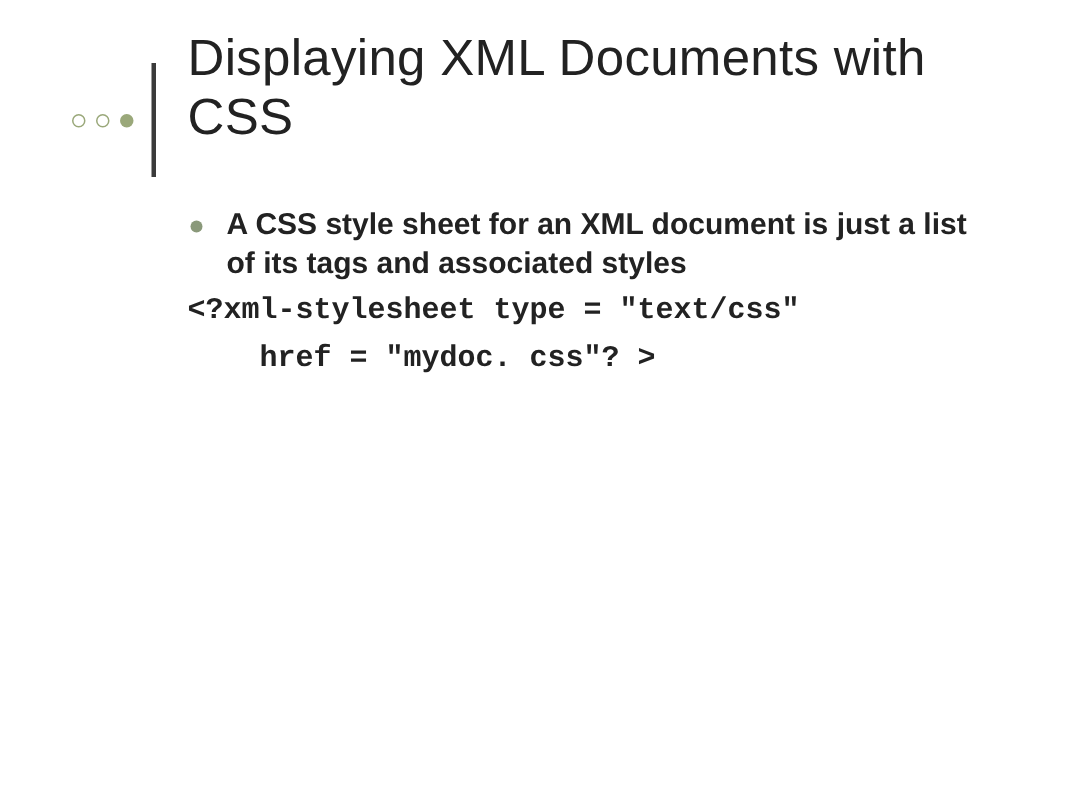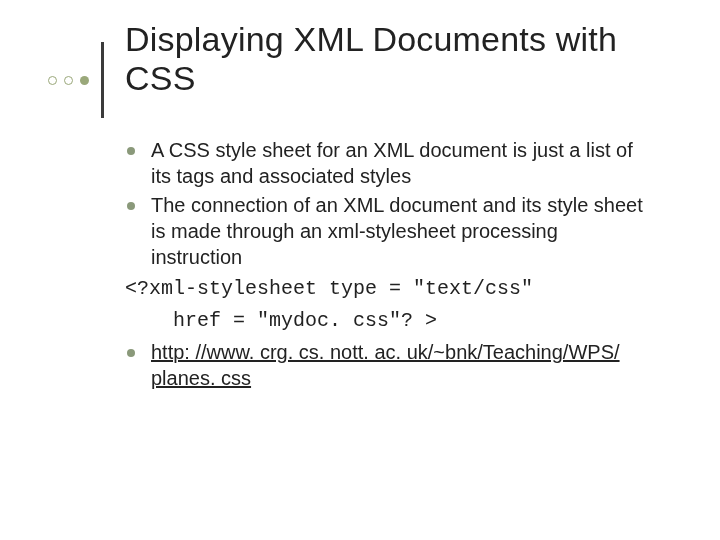--- a/index.html
+++ b/index.html
@@ -49,20 +49,21 @@
     color: #222;
     margin-left: 75px;
     margin-top: 0px;
     line-height: 1.15;
     letter-spacing: 0.2px;
   }
   .content {
     margin-top: 40px;
     margin-left: 75px;
     margin-right: 10px;
+    font-weight: bold;
   }
   ul.bullets {
     list-style: none;
   }
   ul.bullets > li {
     position: relative;
     padding-left: 26px;
     font-size: 20px;
     color: #222;
     line-height: 1.28;
@@ -105,24 +106,22 @@
     <span class="dot hollow"></span>
     <span class="dot solid"></span>
     <span class="vline"></span>
   </div>
 
   <h1 class="title">Displaying XML Documents with CSS</h1>
 
   <div class="content">
     <ul class="bullets">
       <li>A CSS style sheet for an XML document is just a list of its tags and associated styles</li>
-      <li>The connection of an XML document and its style sheet is made through an xml-stylesheet processing instruction</li>
     </ul>
 
     <div class="code">&lt;?xml-stylesheet type = "text/css"</div>
     <div class="code code-indent">href = "mydoc. css"? &gt;</div>
 
     <ul class="bullets">
-      <li><span class="link">http: //www. crg. cs. nott. ac. uk/~bnk/Teaching/WPS/ planes. css</span></li>
     </ul>
   </div>
 
 </div>
 
 </body></html>

